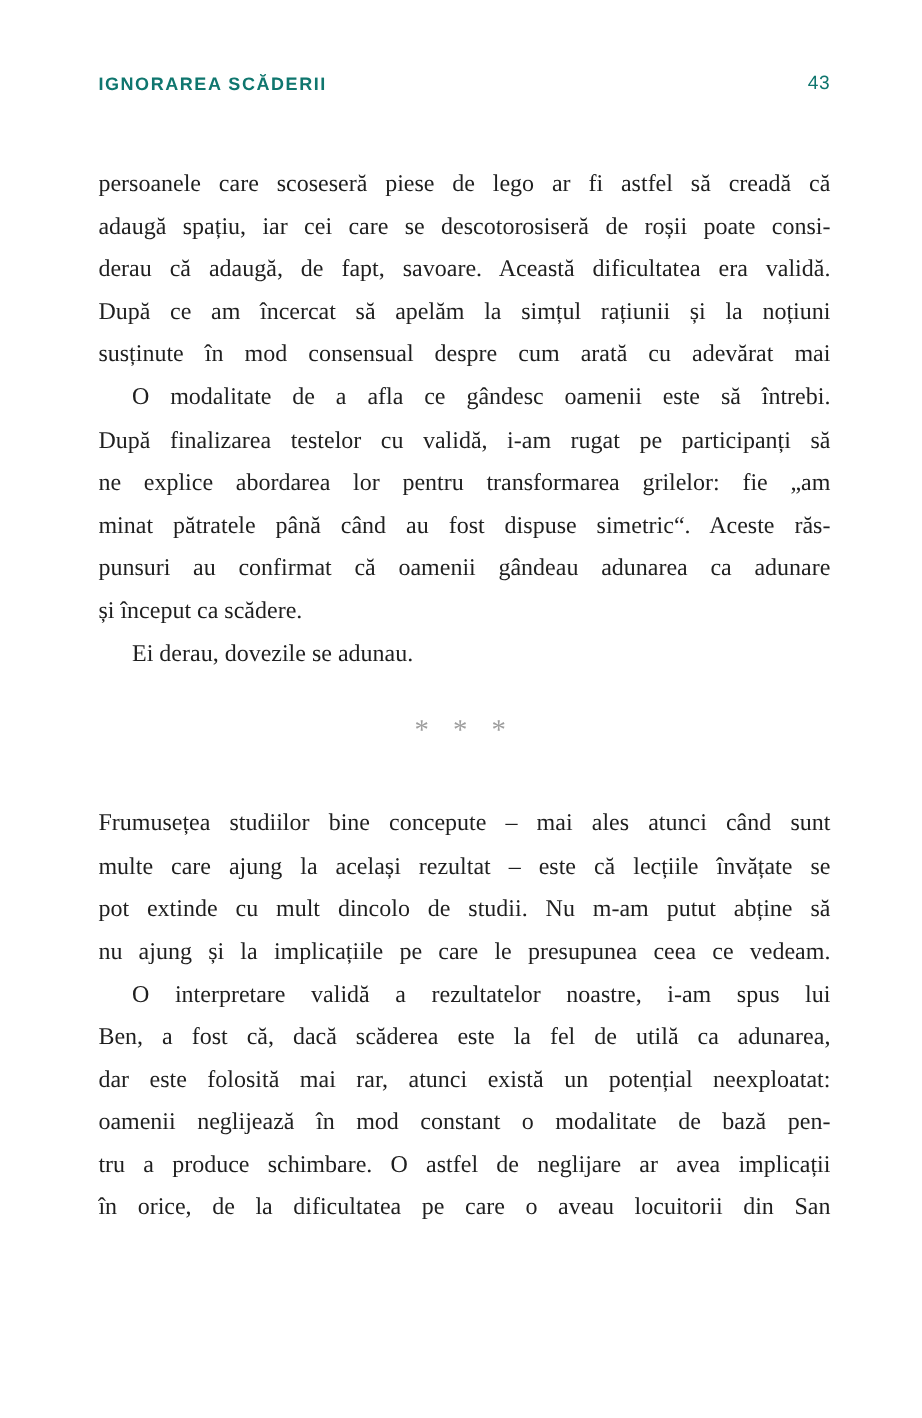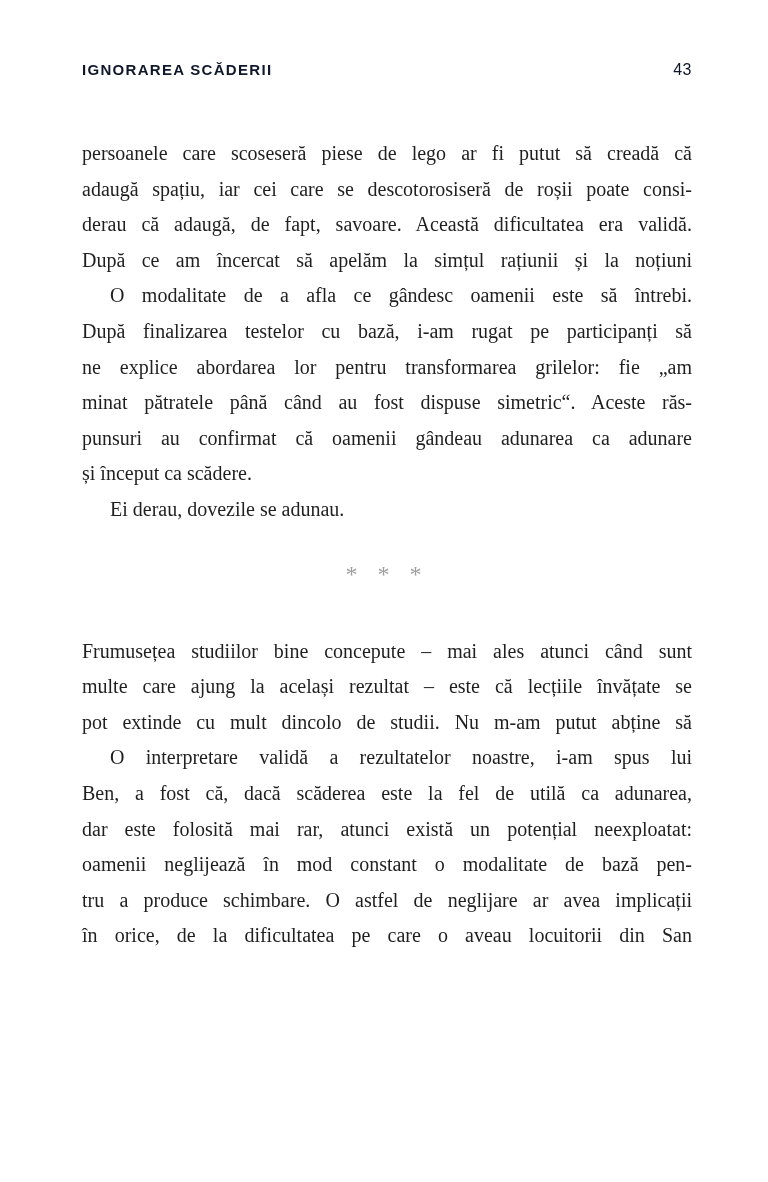--- a/index.html
+++ b/index.html
@@ -13,24 +13,24 @@
   }
   .column {
     position: absolute;
     left: 82px;
     top: 0;
     width: 610px;
   }
   .page-header {
     display: flex;
     justify-content: space-between;
-    align-items: flex-start;
+    align-items: center;
     padding-top: 61px;
     font-family: "Liberation Sans", sans-serif;
-    color: #0f172a;
+    color: #0f766e;
   }
   .running-title {
     font-size: 15px;
     font-weight: 700;
     letter-spacing: 1.3px;
     text-transform: uppercase;
   }
   .page-number {
     font-size: 16px;
     font-weight: 400;
@@ -66,41 +66,43 @@
 <body>
 
 <div class="page">
   <div class="column">
     <div class="page-header">
       <span class="running-title">IGNORAREA SCĂDERII</span>
       <span class="page-number">43</span>
     </div>
     <div class="body-text">
         <div class="para">
-          <div class="line">persoanele care scoseseră piese de lego ar fi putut să creadă că</div>
+          <div class="line">persoanele care scoseseră piese de lego ar fi astfel să creadă că</div>
           <div class="line">adaugă spațiu, iar cei care se descotorosiseră de roșii poate consi-</div>
           <div class="line">derau că adaugă, de fapt, savoare. Această dificultatea era validă.</div>
           <div class="line">După ce am încercat să apelăm la simțul rațiunii și la noțiuni</div>
+          <div class="line">susținute în mod consensual despre cum arată cu adevărat mai</div>
         </div>
         <div class="para">
           <div class="line first-indent">O modalitate de a afla ce gândesc oamenii este să întrebi.</div>
-          <div class="line">După finalizarea testelor cu bază, i-am rugat pe participanți să</div>
+          <div class="line">După finalizarea testelor cu validă, i-am rugat pe participanți să</div>
           <div class="line">ne explice abordarea lor pentru transformarea grilelor: fie „am</div>
           <div class="line">minat pătratele până când au fost dispuse simetric“. Aceste răs-</div>
           <div class="line">punsuri au confirmat că oamenii gândeau adunarea ca adunare</div>
           <div class="line end">și început ca scădere.</div>
         </div>
         <div class="para">
           <div class="line end first-indent">Ei derau, dovezile se adunau.</div>
         </div>
         <div class="separator">* * *</div>
         <div class="para">
           <div class="line">Frumusețea studiilor bine concepute – mai ales atunci când sunt</div>
           <div class="line">multe care ajung la același rezultat – este că lecțiile învățate se</div>
           <div class="line">pot extinde cu mult dincolo de studii. Nu m-am putut abține să</div>
+          <div class="line">nu ajung și la implicațiile pe care le presupunea ceea ce vedeam.</div>
         </div>
         <div class="para">
           <div class="line first-indent">O interpretare validă a rezultatelor noastre, i-am spus lui</div>
           <div class="line">Ben, a fost că, dacă scăderea este la fel de utilă ca adunarea,</div>
           <div class="line">dar este folosită mai rar, atunci există un potențial neexploatat:</div>
           <div class="line">oamenii neglijează în mod constant o modalitate de bază pen-</div>
           <div class="line">tru a produce schimbare. O astfel de neglijare ar avea implicații</div>
           <div class="line">în orice, de la dificultatea pe care o aveau locuitorii din San</div>
         </div>
       </div>

